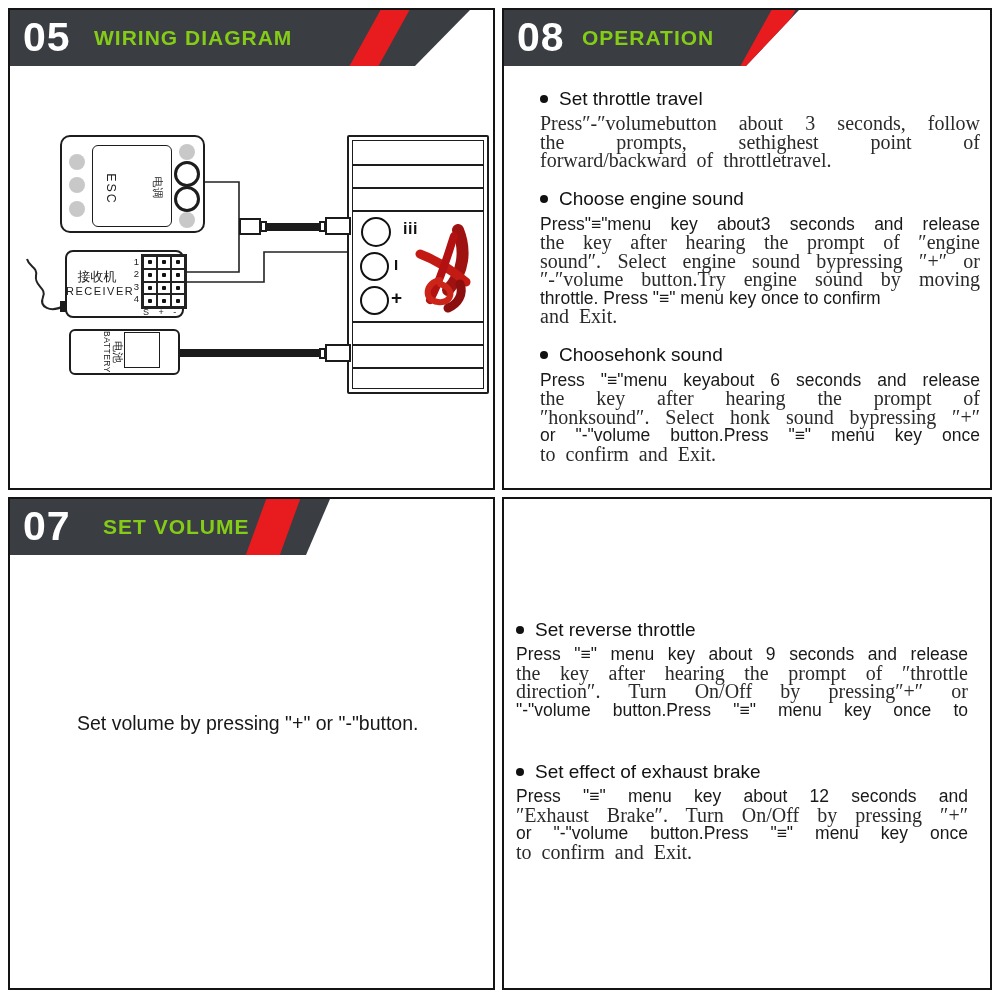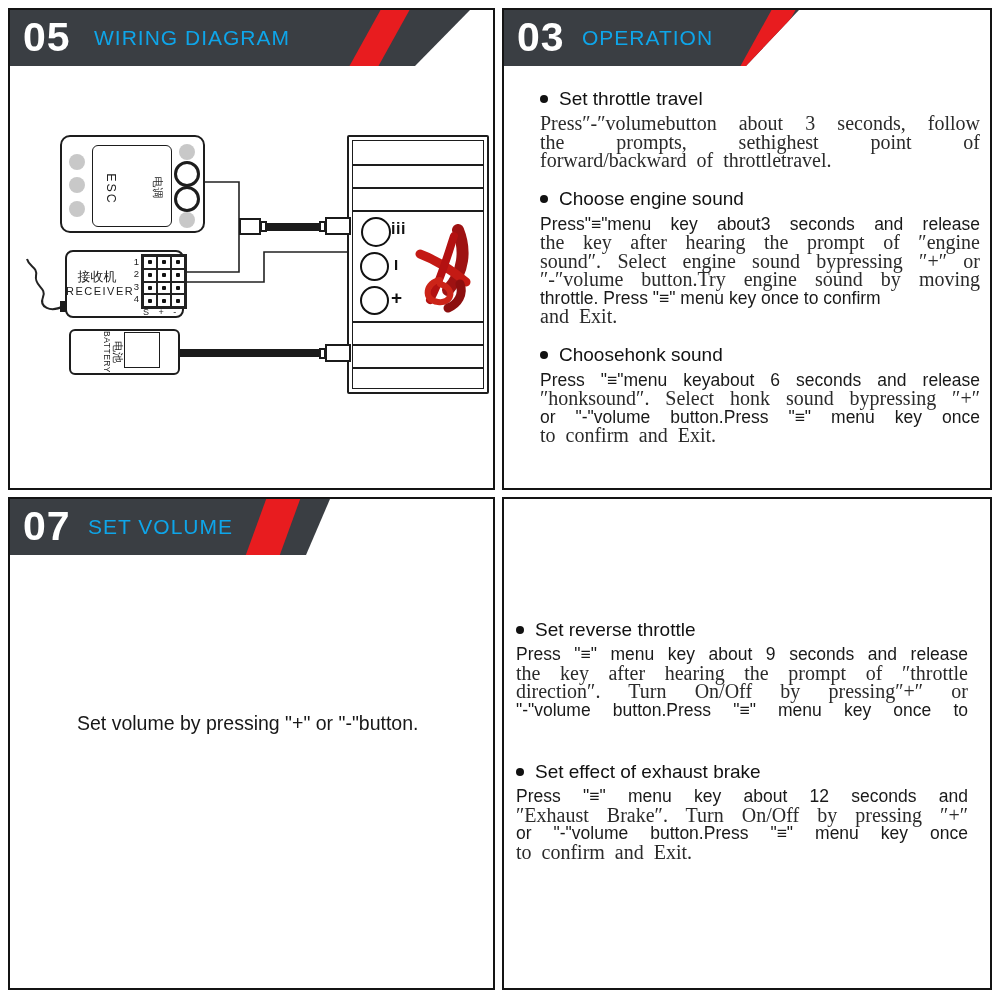--- a/index.html
+++ b/index.html
@@ -9,21 +9,21 @@
   #panel-tl{left:8px;top:8px;width:487px;height:482px;}
   #panel-tr{left:502px;top:8px;width:490px;height:482px;}
   #panel-bl{left:8px;top:497px;width:487px;height:493px;}
   #panel-br{left:502px;top:497px;width:490px;height:493px;}
 
   
   .hdr{position:absolute;left:0;top:0;height:56px;background:var(--header-bg,#3a3e43);
        clip-path:polygon(0 0,100% 0,calc(100% - var(--cut)) 100%,0 100%);}
   .hdr .stripe{position:absolute;top:0;height:100%;background:var(--accent,#e81c1f);}
   .hdr .num{position:absolute;left:13px;top:4px;font-size:41px;font-weight:700;color:#fff;letter-spacing:1px;}
-  .hdr .ttl{position:absolute;top:16px;font-size:21px;color:#0ea5e9;letter-spacing:1px;font-weight:400;}
+  .hdr .ttl{position:absolute;top:16px;font-size:21px;color:#84cc16;letter-spacing:1px;font-weight:700;}
 
   
   .op-section{margin-bottom:17px;}
   .op-heading{display:flex;align-items:center;gap:11px;height:25px;font-size:19px;color:#111;margin-bottom:3px;}
   .op-heading .bullet{width:8px;height:8px;border-radius:50%;background:#111;flex:0 0 auto;}
   .op-line{height:18.5px;line-height:18.5px;white-space:nowrap;overflow:visible;}
   .f-sans{font-family:"Liberation Sans",sans-serif;font-size:17.5px;color:#191919;}
   .f-serif{font-family:"Liberation Serif","DejaVu Serif",serif;font-size:20px;color:#2b2b2b;}
   .just{white-space:normal;text-align:justify;text-align-last:justify;}
   .f-serif:not(.just){word-spacing:5px;}
@@ -145,21 +145,21 @@
     <div class="abs thin-outline" style="left:342px;top:130px;width:132px;height:249px;background:transparent;"></div>
     <div class="mod-line" style="left:343px;top:154px;width:131px;"></div>
     <div class="mod-line" style="left:343px;top:177px;width:131px;"></div>
     <div class="mod-line" style="left:343px;top:200px;width:131px;"></div>
     <div class="mod-line" style="left:343px;top:311px;width:131px;"></div>
     <div class="mod-line" style="left:343px;top:334px;width:131px;"></div>
     <div class="mod-line" style="left:343px;top:357px;width:131px;"></div>
     <div class="mod-circle" style="left:351px;top:207px;width:26px;height:26px;"></div>
     <div class="mod-circle" style="left:350px;top:242px;width:25px;height:25px;"></div>
     <div class="mod-circle" style="left:350px;top:276px;width:25px;height:25px;"></div>
-    <div class="mod-label" style="left:381px;top:210px;font-size:16px;letter-spacing:0.5px;">iii</div>
+    <div class="mod-label" style="left:381px;top:210px;font-size:16px;letter-spacing:0.5px;padding-left:12px;">iii</div>
     <div class="mod-label" style="left:384px;top:246px;font-size:15px;">I</div>
     <div class="mod-label" style="left:381px;top:277px;font-size:19px;">+</div>
     <svg class="abs" style="left:396px;top:214px;" width="72" height="94" viewBox="0 0 72 94">
       <g fill="none" stroke-linecap="round">
         <path d="M52 6 C60 26 58 48 42 66" stroke="#9e1212" stroke-width="12"></path>
         <path d="M14 30 C30 36 48 48 60 58" stroke="#c41a14" stroke-width="9"></path>
         <path d="M48 12 C40 36 34 58 24 76" stroke="#b31111" stroke-width="8"></path>
         <path d="M34 56 c-14 2 -18 20 -2 22 c14 2 18 -14 2 -18" stroke="#cc2418" stroke-width="6"></path>
         <path d="M54 60 C58 70 52 80 42 84" stroke="#8c0f0f" stroke-width="9"></path>
       </g>
@@ -172,21 +172,21 @@
     <div class="plug-tab" style="left:309px;top:211px;width:7px;height:11px;"></div>
 
     <div class="wirebar" style="left:170px;top:339px;width:141px;"></div>
     <div class="plug-body" style="left:315px;top:334px;width:26px;height:18px;"></div>
     <div class="plug-tab" style="left:309px;top:338px;width:7px;height:11px;"></div>
   </div>
 
   <div class="panel" id="panel-tr">
     <div class="hdr" style="width:295px;--cut:53px;">
       <div class="stripe" style="right:19px;width:24px;transform:skewX(-29deg);"></div>
-      <div class="num">03</div>
+      <div class="num">08</div>
       <div class="ttl" style="left:78px;">OPERATION</div>
     </div>
     <div id="op-list">
         <div class="op-section">
           <div class="op-heading">
             <span class="bullet"></span>
             <span>Set throttle travel</span>
           </div>
           <div class="op-line f-serif just">Press″-″volumebutton about 3 seconds, follow</div>
           <div class="op-line f-serif just">the prompts, sethighest point of</div>
@@ -203,32 +203,33 @@
           <div class="op-line f-serif just">″-″volume button.Try engine sound by moving</div>
           <div class="op-line f-sans">throttle. Press "≡" menu key once to confirm</div>
           <div class="op-line f-serif">and Exit.</div>
         </div>
         <div class="op-section">
           <div class="op-heading">
             <span class="bullet"></span>
             <span>Choosehonk sound</span>
           </div>
           <div class="op-line f-sans just">Press "≡"menu keyabout 6 seconds and release</div>
+          <div class="op-line f-serif just">the key after hearing the prompt of</div>
           <div class="op-line f-serif just">″honksound″. Select honk sound bypressing ″+″</div>
           <div class="op-line f-sans just">or "-"volume button.Press "≡" menu key once</div>
           <div class="op-line f-serif">to confirm and Exit.</div>
         </div>
       </div>
   </div>
 
   <div class="panel" id="panel-bl">
     <div class="hdr" style="width:320px;--cut:24px;">
       <div class="stripe" style="right:40px;width:34px;transform:skewX(-20deg);"></div>
       <div class="num">07</div>
-      <div class="ttl" style="left:78px;">SET VOLUME</div>
+      <div class="ttl" style="left:93px;">SET VOLUME</div>
     </div>
     <div id="volume-body">Set volume by pressing "+" or "-"button.</div>
   </div>
 
   <div class="panel" id="panel-br">
     <div id="br-list">
         <div class="op-section">
           <div class="op-heading">
             <span class="bullet"></span>
             <span>Set reverse throttle</span>

